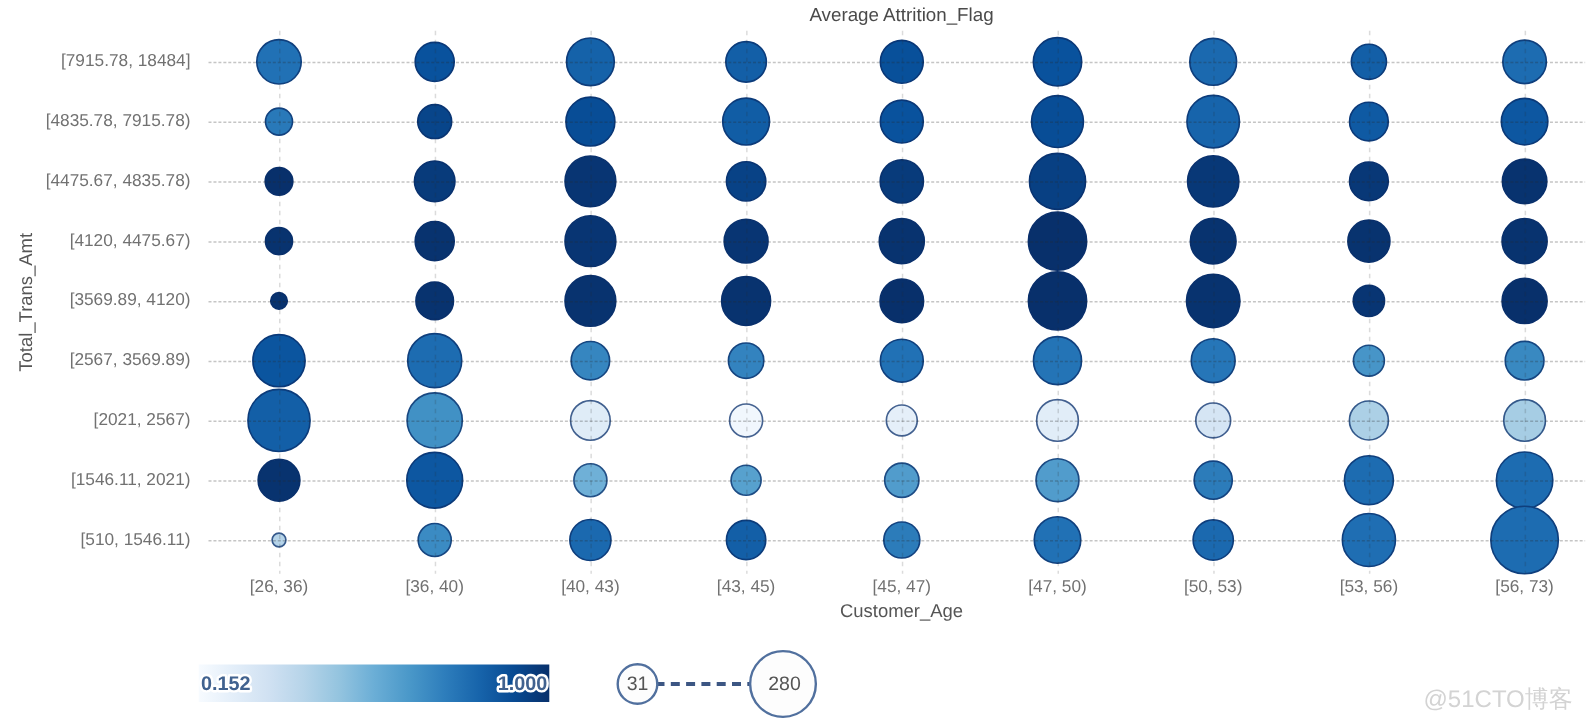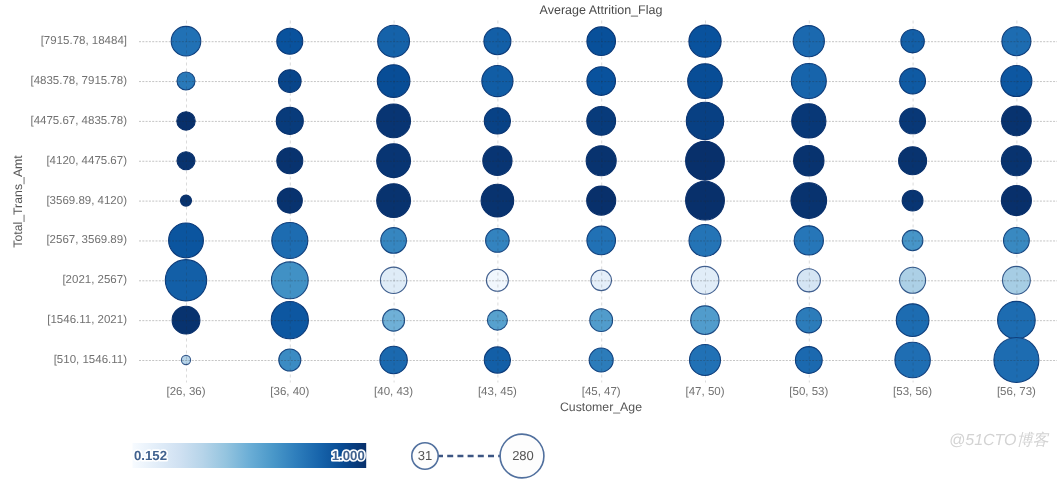--- a/index.html
+++ b/index.html
@@ -173,14 +173,14 @@
         <text x="364.8" y="460.3" text-anchor="end" class="legendnum" fill="#41628f" stroke="#ffffff" stroke-width="3.2" stroke-linejoin="round" paint-order="stroke">1.000</text>
       </g>
     <g id="sizelegend">
         <line x1="437" x2="501" y1="456" y2="456" stroke="#3c5683" stroke-width="2.6" stroke-dasharray="6 4.2"></line>
         <circle cx="425" cy="456" r="13.2" fill="#fdfdfd" stroke="#51709e" stroke-width="1.6"></circle>
         <circle cx="522" cy="456" r="21.9" fill="#fdfdfd" stroke="#51709e" stroke-width="1.6"></circle>
         <text x="425" y="460.3" text-anchor="middle" class="sizenum">31</text>
         <text x="523" y="460.3" text-anchor="middle" class="sizenum">280</text>
       </g>
   </svg>
-  <div class="wm" id="wm2" style="left: 949px; top: 433px; font-style: italic;">@51CTO博客</div>
+  <div class="wm" id="wm2" style="left: 949px; top: 459px;">@51CTO博客</div>
 </div>
 
 </body></html>

